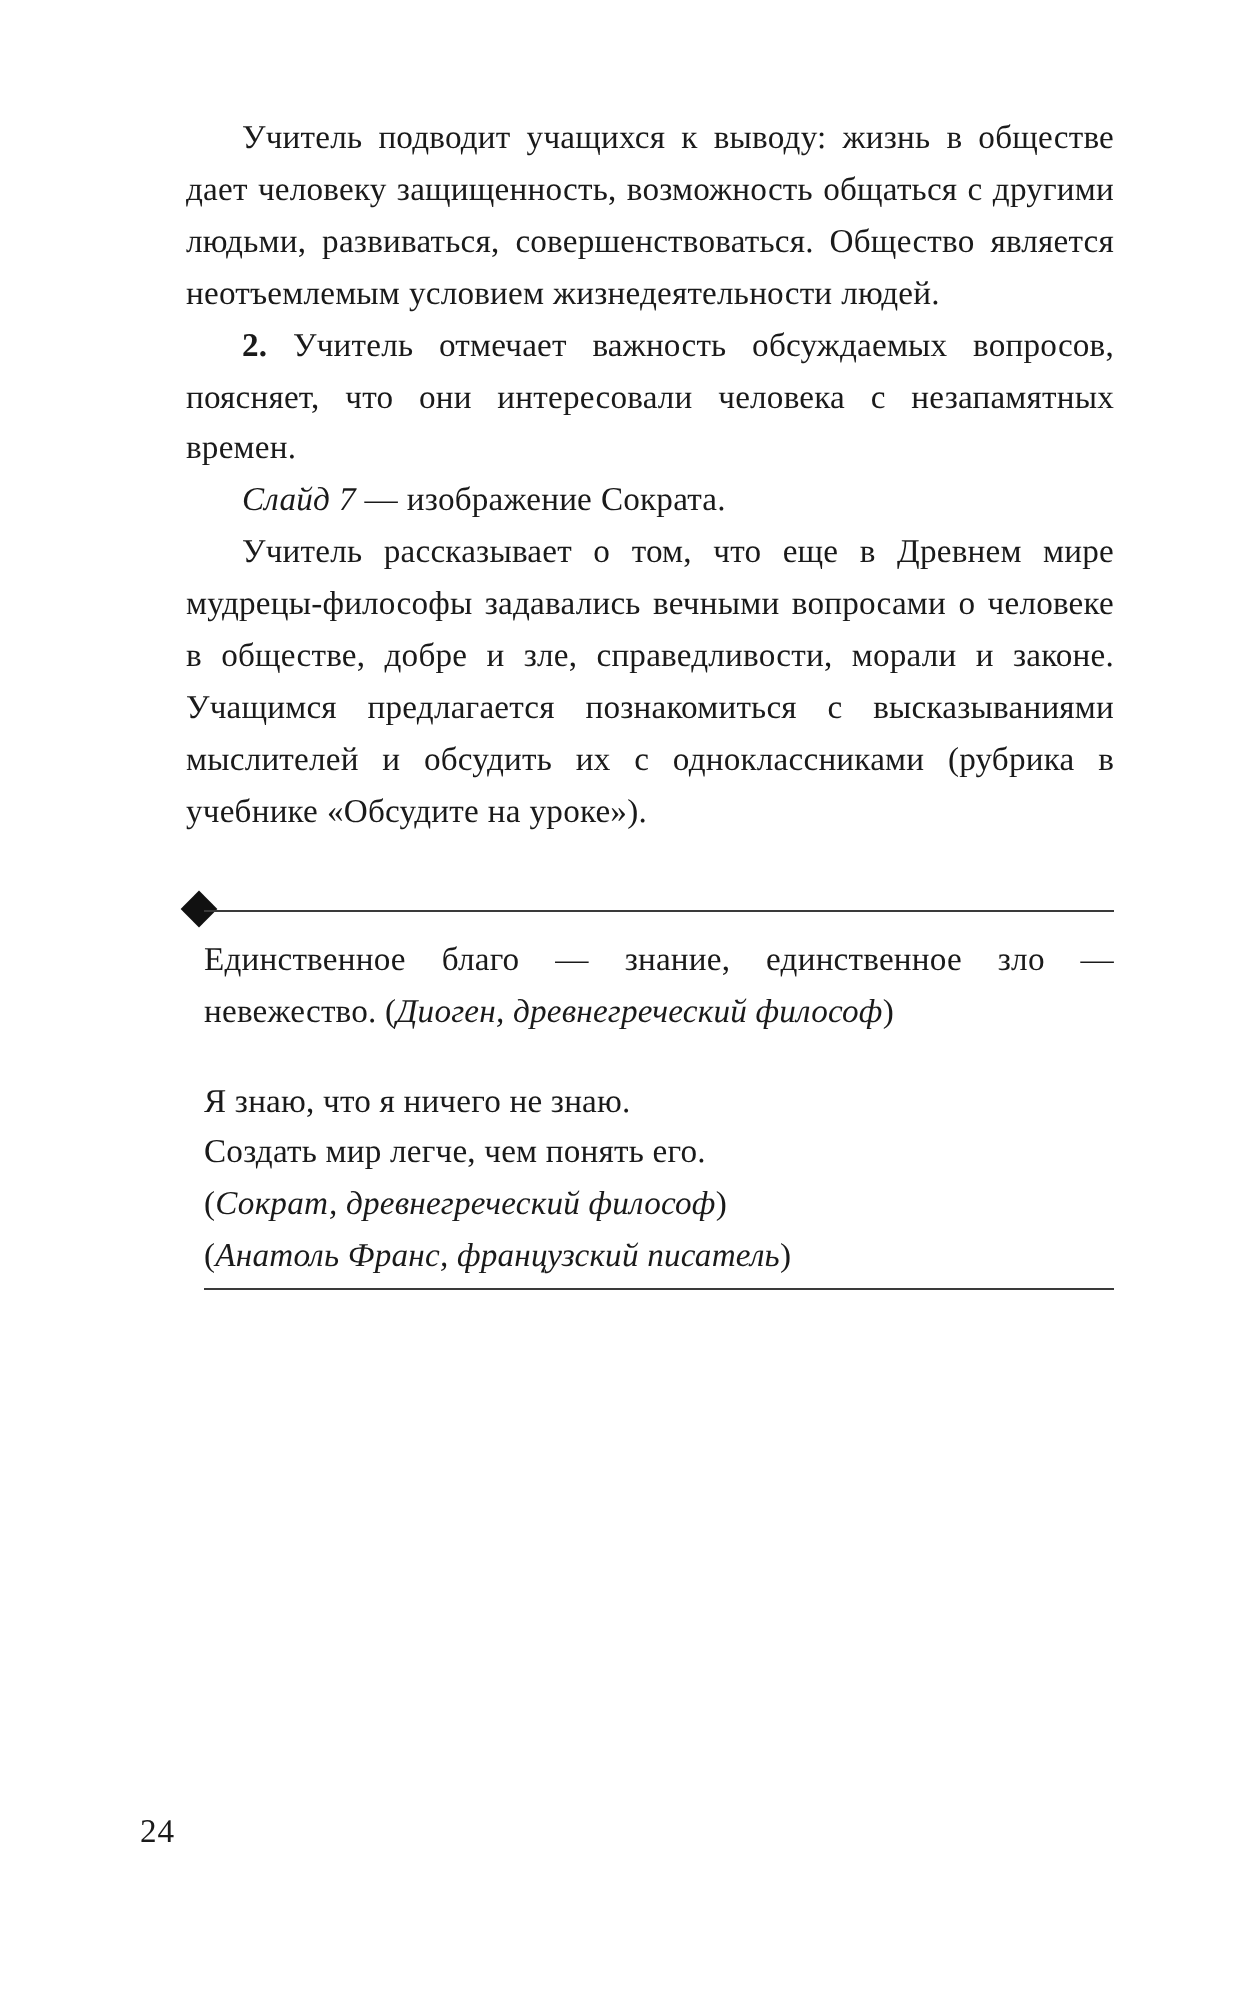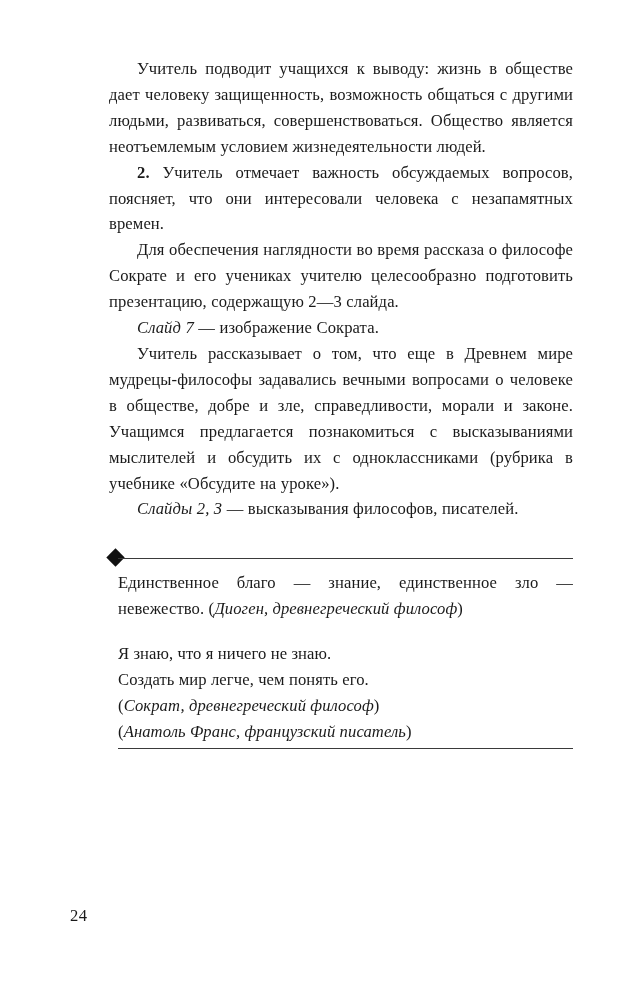--- a/index.html
+++ b/index.html
@@ -22,21 +22,20 @@
     width: 625px;
     height: 1000px;
     background: #ffffff;
   }
 
   .content {
     position: absolute;
     left: 93px;
     top: 56px;
     width: 464px;
-    margin-left: 16px;
   }
 
   p.body {
     margin: 0;
     font-size: 16.6px;
     line-height: 25.9px;
     text-align: justify;
     text-justify: inter-word;
     text-indent: 28px;
     letter-spacing: 0.1px;
@@ -128,27 +127,25 @@
 <body>
 
 <div class="page">
 
   <div class="content">
 
     <p class="body">Учитель подводит учащихся к выводу: жизнь в обществе дает человеку защищенность, возможность общаться с другими людьми, развиваться, совершенствоваться. Общество является неотъемлемым условием жизнедеятельности людей.</p>
 
     <p class="body"><b class="bd">2.</b><span> Учитель отмечает важность обсуждаемых вопросов, поясняет, что они интересовали человека с незапамятных времен.</span></p>
 
-    <p class="body">Для обеспечения наглядности во время рассказа о философе Сократе и его учениках учителю целесообразно подготовить презентацию, содержащую 2—3 слайда.</p>
 
     <p class="body"><em class="it">Слайд 7</em><span> — изображение Сократа.</span></p>
 
     <p class="body">Учитель рассказывает о том, что еще в Древнем мире мудрецы-философы задавались вечными вопросами о человеке в обществе, добре и зле, справедливости, морали и законе. Учащимся предлагается познакомиться с высказываниями мыслителей и обсудить их с одноклассниками (рубрика в учебнике «Обсудите на уроке»).</p>
 
-    <p class="body"><em class="it">Слайды 2, 3</em><span> — высказывания философов, писателей.</span></p>
 
     <div class="quotebox">
       <span class="diamond"></span>
       <span class="rule-top"></span>
       <span class="rule-bottom"></span>
 
       <div class="quote-inner">
 
         <p class="quote"><span>Единственное благо — знание, единственное зло — невежество. (</span><em class="it">Диоген, древнегреческий философ</em><span>)</span></p>
 

